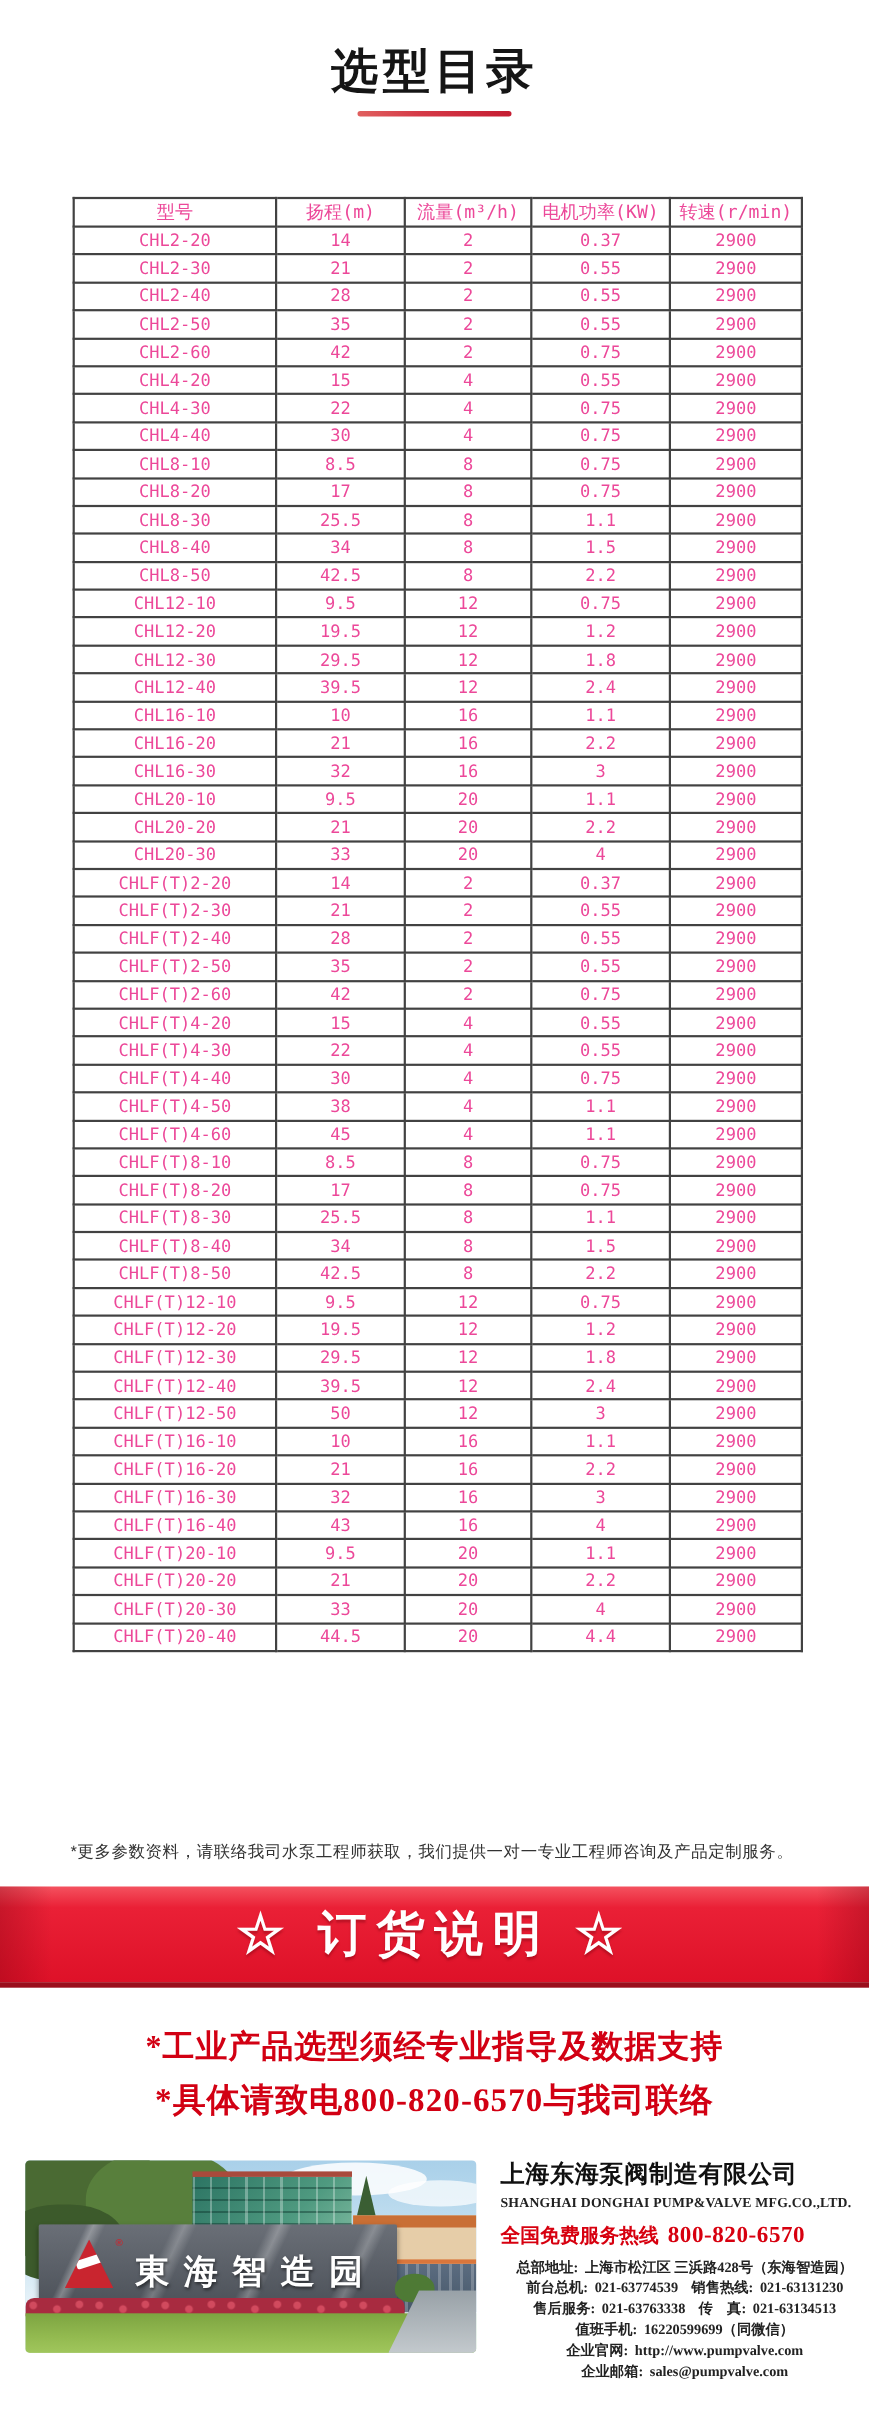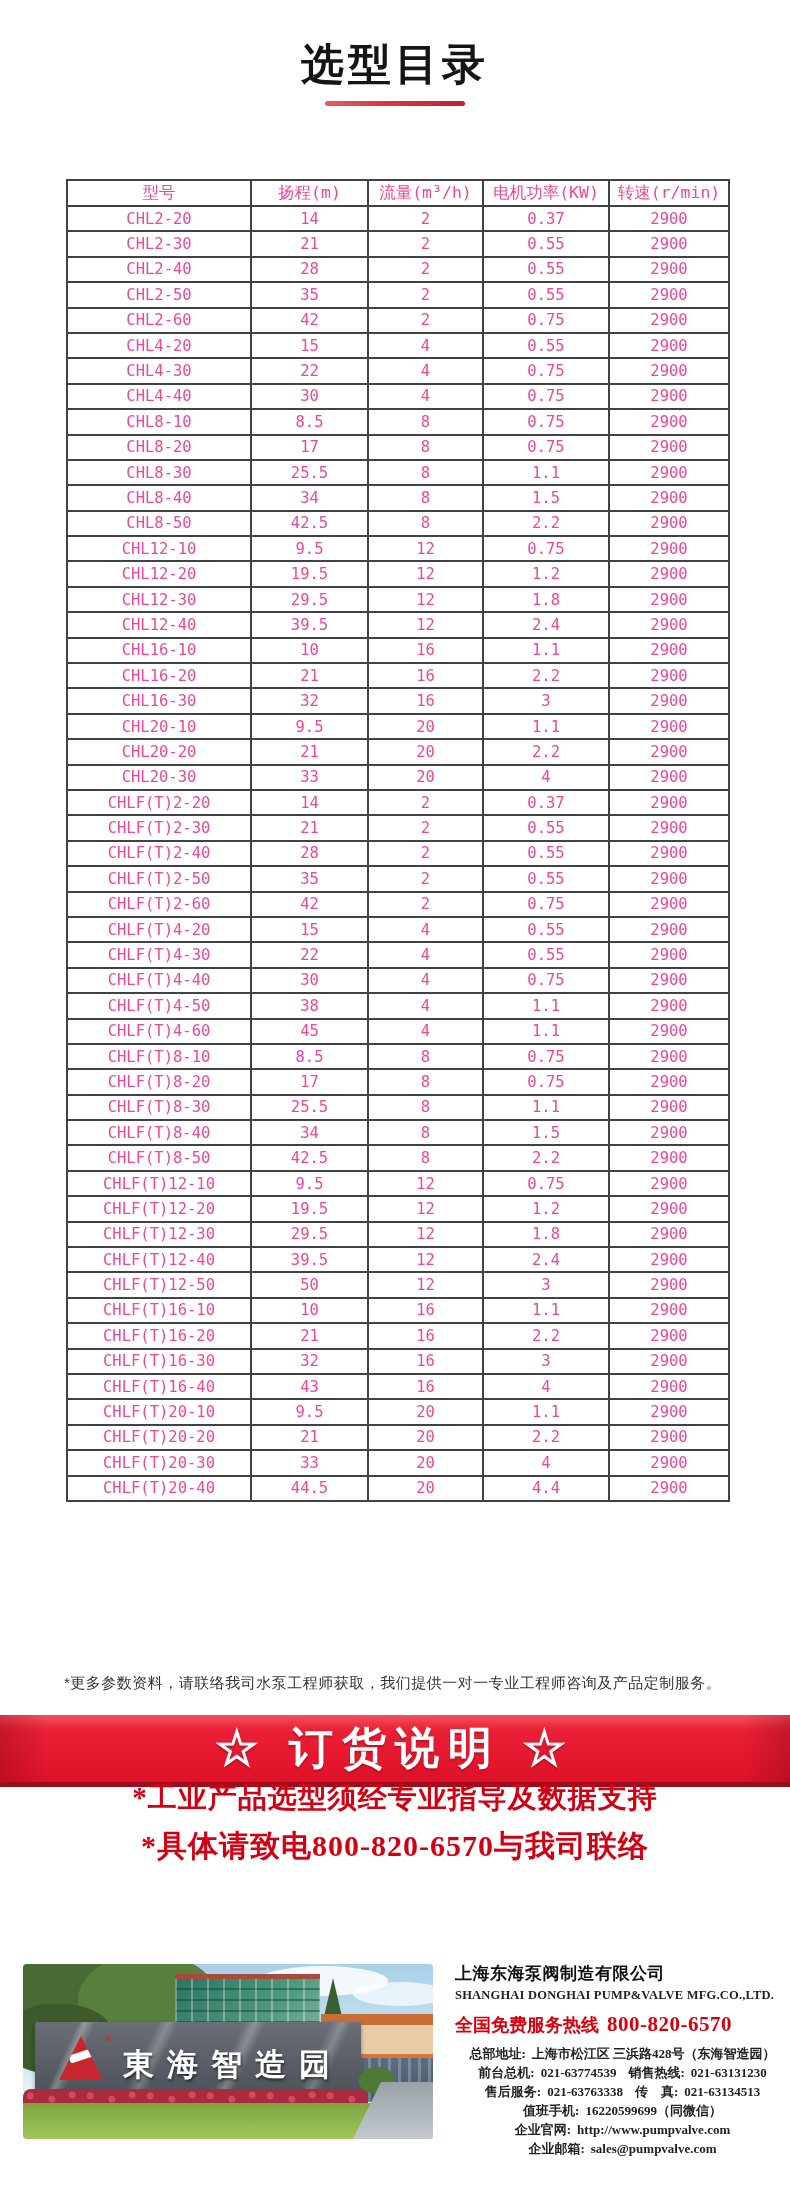--- a/index.html
+++ b/index.html
@@ -28,36 +28,36 @@
   }
   .spec-table th{height:24px;font-size:16.5px;font-weight:normal;font-family:"DejaVu Sans Mono","Liberation Sans",monospace;}
   .spec-table td{height:23.4px;font-size:15.5px;font-family:"DejaVu Sans Mono",monospace;}
   
   .footnote{
     position:absolute;top:1674px;left:64px;width:680px;
     font-size:15px;color:#333;letter-spacing:0.5px;
   }
   
   .order-ribbon{
-    position:absolute;top:1715px;left:0;width:790px;height:72px;box-sizing:border-box;
+    position:absolute;top:1715px;left:0;width:790px;height:92px;box-sizing:border-box;
     background:linear-gradient(180deg,#f4525f 0%,#ea2036 22%,#de1128 100%);
     border-bottom:5px solid #9a0e1c;
     display:flex;align-items:center;justify-content:center;
   }
   .order-ribbon::before{
     content:"";position:absolute;inset:0;
     background:linear-gradient(90deg,rgba(120,0,14,.30) 0%,rgba(120,0,14,0) 6%,rgba(120,0,14,0) 94%,rgba(120,0,14,.30) 100%);
   }
   .order-ribbon-text{
     position:relative;color:#fff;font-size:44px;font-weight:bold;letter-spacing:9px;
     text-shadow:0 2px 2px rgba(110,0,12,.35);
   }
   
   .order-notes{
-    position:absolute;top:1778px;left:0;width:790px;text-align:center;
+    position:absolute;top:1841px;left:0;width:790px;text-align:center;
     color:#d20013;font-weight:bold;font-family:"Liberation Serif","DejaVu Serif",serif;
   }
   .order-note-1{font-size:29px;letter-spacing:1px;}
   .order-note-2{font-size:30px;margin-top:8px;letter-spacing:1px;}
   
   .footer-photo{
     position:absolute;top:1964px;left:23px;width:410px;height:175px;
     border-radius:4px;overflow:hidden;background:#cfe4f0;
   }
   .ph{position:absolute;}
@@ -123,21 +123,21 @@
   }
   .ph-lawn{left:0;top:139px;width:410px;height:36px;background:linear-gradient(180deg,#7da441 0%,#93ba50 60%,#a0c65c 100%);}
   .ph-road{
     left:330px;top:118px;width:80px;height:57px;
     background:linear-gradient(180deg,#98a1a7 0%,#c3c9cd 100%);
     clip-path:polygon(35% 0,100% 0,100% 100%,0 100%);
   }
   .ph-shrub{left:336px;top:103px;width:36px;height:26px;background:#4e7a35;border-radius:50% 50% 42% 42%;}
   
   .company-card{position:absolute;top:1962px;left:455px;width:335px;color:#1c1c1c;}
-  .company-name-cn{font-size:17px;font-weight:bold;color:#101010;white-space:nowrap;letter-spacing:0.5px;}
+  .company-name-cn{font-size:22px;font-weight:bold;color:#101010;white-space:nowrap;letter-spacing:0.5px;}
   .company-name-en{
     margin-top:3px;font-size:12.5px;font-weight:bold;white-space:nowrap;color:#222;
     font-family:"Liberation Serif","DejaVu Serif",serif;letter-spacing:0.2px;
   }
   .company-hotline{margin-top:9px;white-space:nowrap;color:#d7000f;font-weight:bold;font-family:"Liberation Serif","DejaVu Serif",serif;}
   .hotline-label{font-size:18px;margin-right:8px;}
   .hotline-number{font-size:21px;letter-spacing:0.5px;}
   .company-contacts{margin-top:7px;}
   .contact-line{
     font-size:13px;font-weight:bold;line-height:19px;white-space:nowrap;color:#222;

